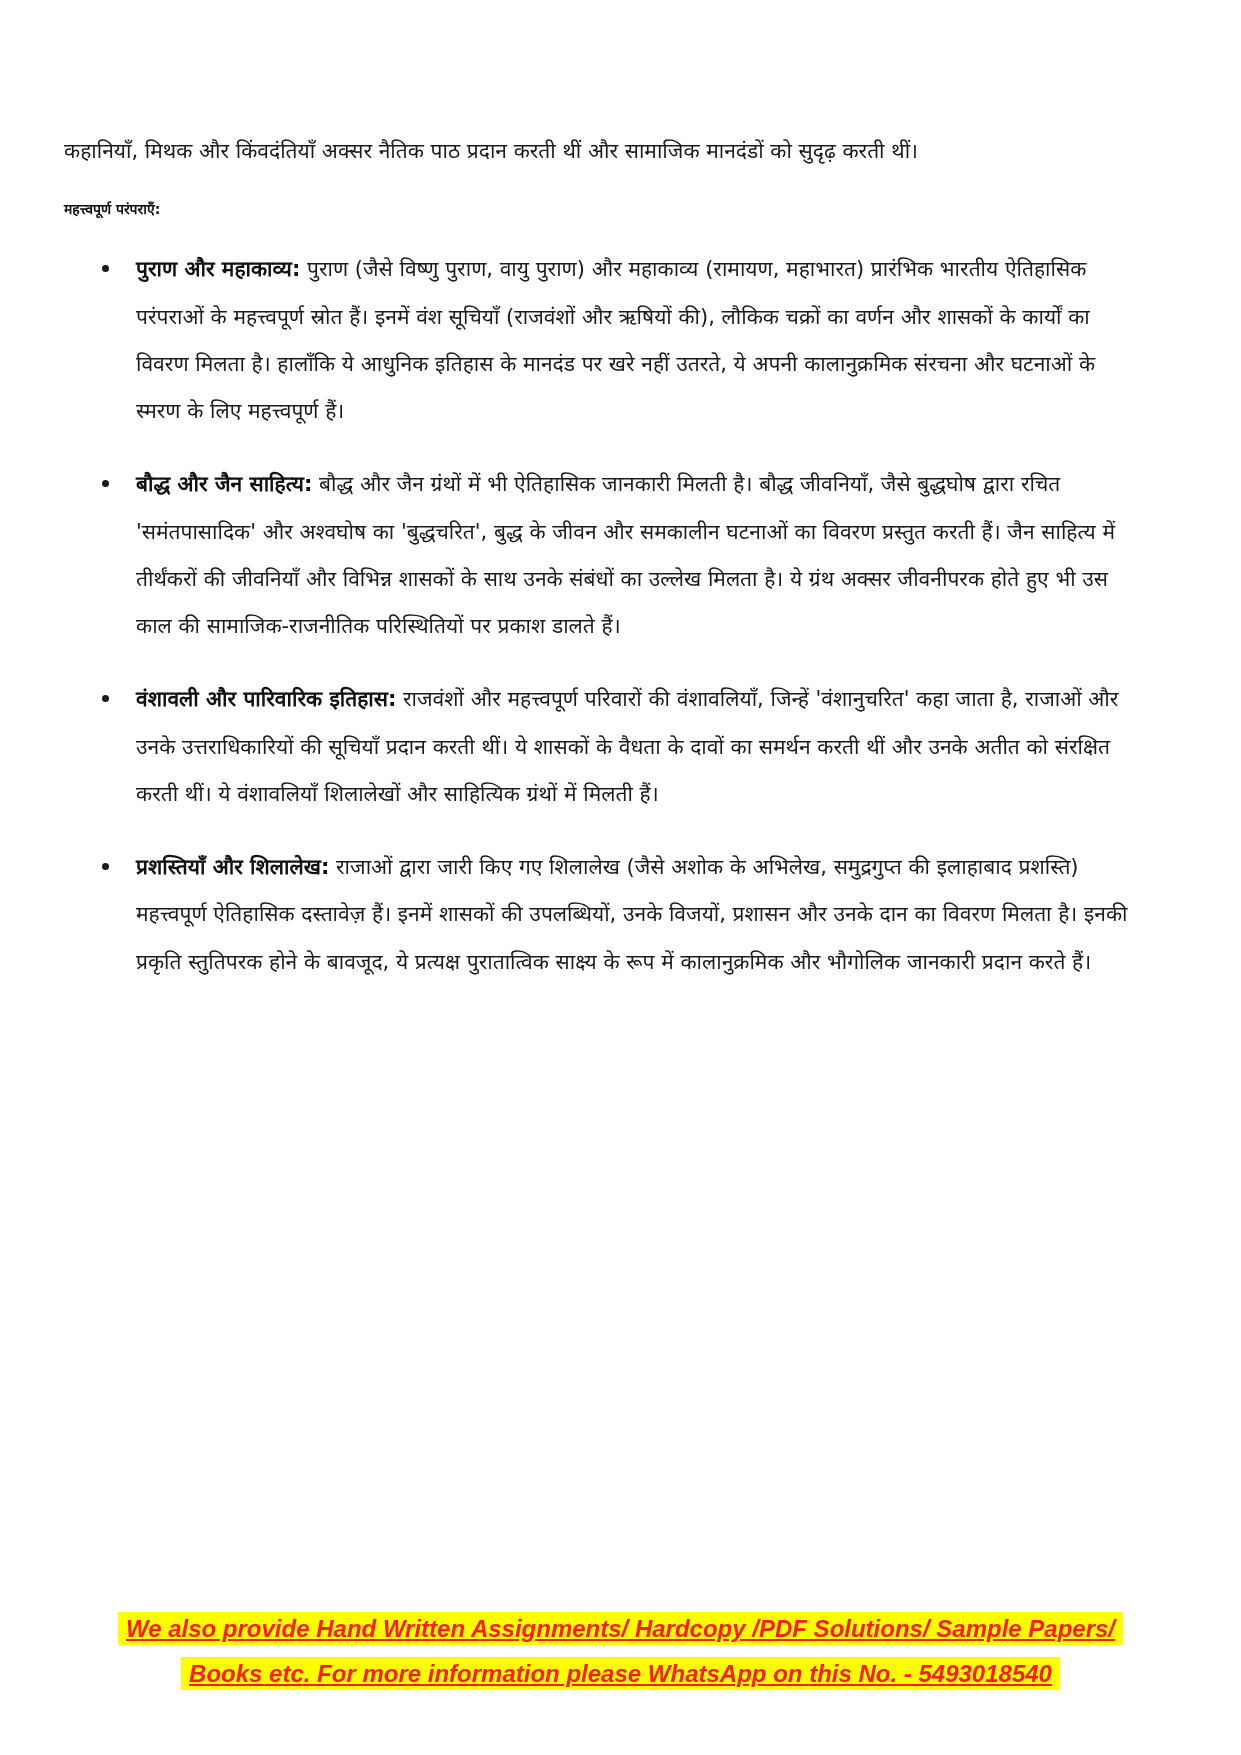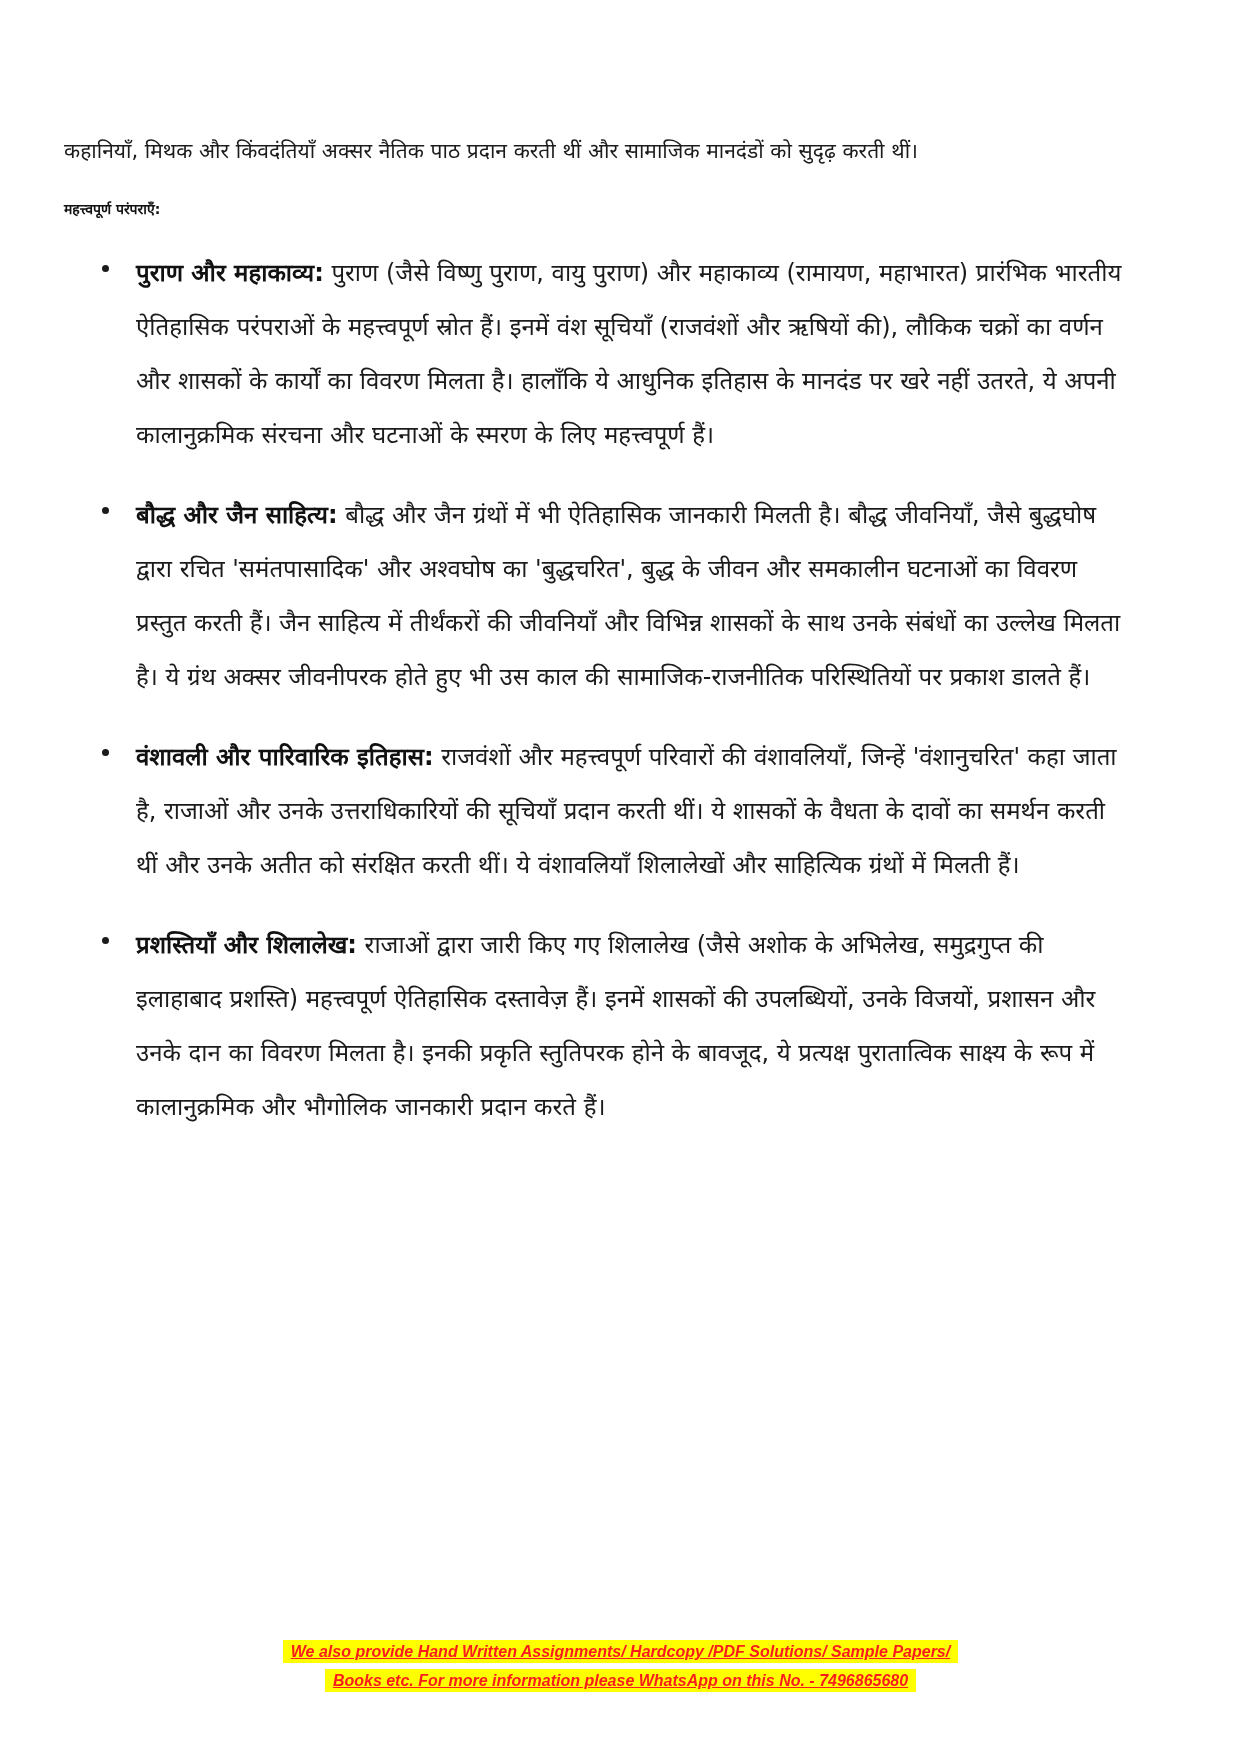--- a/index.html
+++ b/index.html
@@ -27,42 +27,42 @@
   .heading {
     font-size: 14px;
     font-weight: bold;
     margin-bottom: 28px;
     color: #111111;
   }
   ul.bullets { list-style: none; }
   ul.bullets > li {
     position: relative;
     padding-left: 72px;
-    font-size: 24px;
+    font-size: 21px;
     line-height: 2.25;
     margin-bottom: 26px;
   }
   .bullet-marker {
     position: absolute;
     left: 38px;
     top: 19px;
     width: 7px;
     height: 7px;
     border-radius: 50%;
     background: #1b1b1b;
   }
   .lead { font-weight: bold; color: #111111; }
   .footer {
     position: absolute;
     left: 0;
     right: 0;
     bottom: 20px;
     text-align: center;
     font-family: "Liberation Sans", sans-serif;
-    font-size: 16px;
+    font-size: 24px;
     font-weight: bold;
     font-style: italic;
     color: #fb1d1d;
     line-height: 1.85;
   }
   .footer .hl {
     background: #ffff00;
     text-decoration: underline;
     padding: 3px 8px;
     box-decoration-break: clone;
@@ -94,15 +94,15 @@
       <li>
         <span class="bullet-marker"></span>
         <span class="lead">प्रशस्तियाँ और शिलालेख:</span><span> राजाओं द्वारा जारी किए गए शिलालेख (जैसे अशोक के अभिलेख, समुद्रगुप्त की इलाहाबाद प्रशस्ति) महत्त्वपूर्ण ऐतिहासिक दस्तावेज़ हैं। इनमें शासकों की उपलब्धियों, उनके विजयों, प्रशासन और उनके दान का विवरण मिलता है। इनकी प्रकृति स्तुतिपरक होने के बावजूद, ये प्रत्यक्ष पुरातात्विक साक्ष्य के रूप में कालानुक्रमिक और भौगोलिक जानकारी प्रदान करते हैं।</span>
       </li>
     </ul>
 
   </div>
 
   <div class="footer">
     <div><span class="hl">We also provide Hand Written Assignments/ Hardcopy /PDF Solutions/ Sample Papers/</span></div>
-    <div><span class="hl">Books etc. For more information please WhatsApp on this No. - 7496865680</span></div>
+    <div><span class="hl">Books etc. For more information please WhatsApp on this No. - 5493018540</span></div>
   </div>
 </div>
 
 </body></html>

